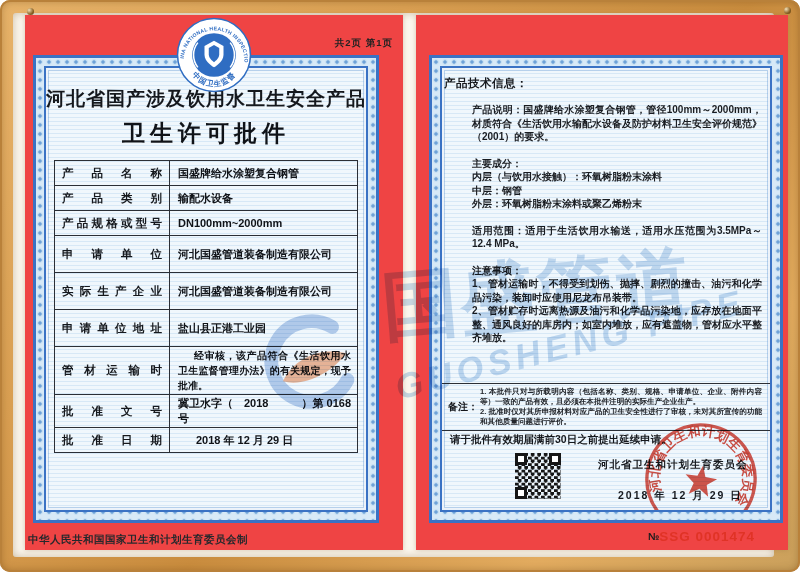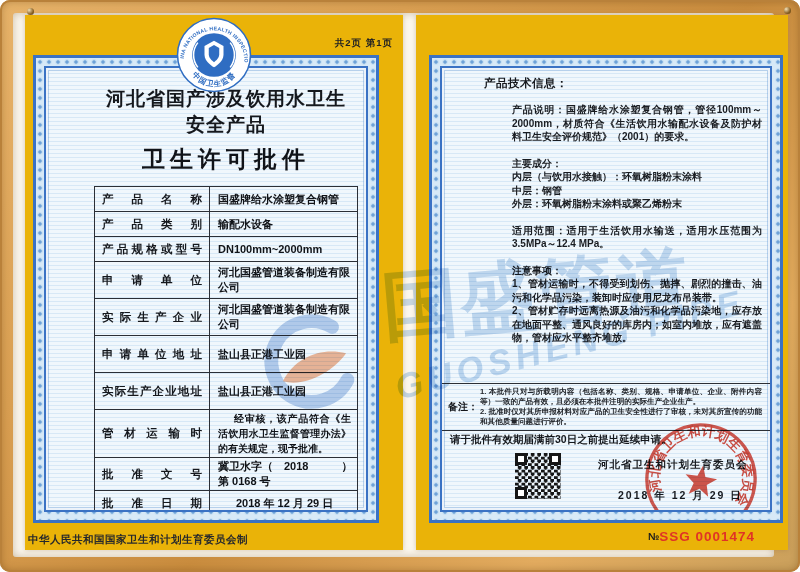--- a/index.html
+++ b/index.html
@@ -17,21 +17,21 @@
     position:absolute;left:13px;top:13px;right:26px;bottom:15px;border-radius:3px;
     background:#fbf7ee;
     box-shadow:inset 0 0 9px rgba(120,80,25,.35);
   }
   .pin{position:absolute;width:7px;height:7px;border-radius:50%;
     background:radial-gradient(circle at 30% 30%,#f6e2b8,#8a6326 60%,#4f3509);}
   .pin-l{left:27px;top:8px}
   .pin-r{left:784px;top:7px}
 
   
-  .page{position:absolute;background:#eab308;box-shadow:0 0 5px rgba(140,110,60,.35);}
+  .page{position:absolute;background:#ef4444;box-shadow:0 0 5px rgba(140,110,60,.35);}
   .page1{left:25px;top:15px;width:378px;height:535px;}
   .page2{left:416px;top:15px;width:372px;height:535px;}
   .pgind{position:absolute;top:22px;right:10px;font-size:9.5px;font-weight:700;color:#222;letter-spacing:1px;}
   .page2 .pgind{right:26px;margin-top:32px;}
 
   .cert-box{
     position:absolute;box-sizing:border-box;
     border:3px solid #3a72c4;padding:8px;
     background:#d7e9f7;
     background-image:radial-gradient(circle at 4px 4px,#6ea2d8 1.3px,#bcd8ef 2px,rgba(215,233,247,0) 3.2px);
@@ -40,25 +40,24 @@
   .page1 .cert-box{left:8px;top:40px;width:346px;height:468px;}
   .page2 .cert-box{left:13px;top:40px;width:354px;height:468px;}
   .cert-body{
     position:relative;width:100%;height:100%;box-sizing:border-box;
     border:2px solid #3a72c4;
     background:
       repeating-linear-gradient(0deg,rgba(125,178,225,.22) 0 1px,rgba(240,248,253,0) 1px 4px),
       #f0f7fc;
     box-shadow:inset 0 0 0 2px rgba(255,255,255,.75), inset 0 0 0 3px rgba(110,160,215,.45);
     overflow:hidden;
-    padding-left:40px;
-  }
-
-  
-  .t1{margin:18px 20px 0;text-align:center;font-size:19px;font-weight:700;color:#15181d;letter-spacing:1px;}
+  }
+
+  
+  .t1{margin:18px 0 0;text-align:center;font-size:19px;font-weight:700;color:#15181d;letter-spacing:1px;}
   .t2{margin:6px 0 0;text-align:center;font-size:23px;font-weight:700;color:#101318;letter-spacing:5px;}
   table.info{width:calc(100% - 16px);margin:11px auto 0;border-collapse:collapse;table-layout:fixed;}
   table.info td{border:1.6px solid #2b2f36;vertical-align:middle;}
   td.lbl{width:100px;padding:0 7px;}
   .lblin{font-weight:700;font-size:11.5px;color:#15181d;text-align:justify;text-align-last:justify;}
   td.val{padding:1px 4px 1px 8px;font-size:11px;font-weight:700;color:#101318;}
   tr.rs{height:25px}
   tr.rt{height:37px}
   tr.rr{height:44px}
   .val-result{display:block;font-size:10px;line-height:1.5;text-indent:1.6em;text-align:justify;padding-right:2px;}
@@ -146,26 +145,20 @@
                 <div class="lblin">实际生产企业</div>
               </td>
           <td class="val">河北国盛管道装备制造有限公司</td>
         </tr>
         <tr class="rt">
           <td class="lbl">
                 <div class="lblin">申请单位地址</div>
               </td>
           <td class="val">盐山县正港工业园</td>
         </tr>
-        <tr class="rt">
-          <td class="lbl">
-                <div class="lblin">实际生产企业地址</div>
-              </td>
-          <td class="val">盐山县正港工业园</td>
-        </tr>
         <tr class="rr">
           <td class="lbl">
                 <div class="lblin">管材运输时</div>
               </td>
           <td class="val">
                 <span class="val-result">经审核，该产品符合《生活饮用水卫生监督管理办法》的有关规定，现予批准。</span>
               </td>
         </tr>
         <tr class="rs">
           <td class="lbl">

